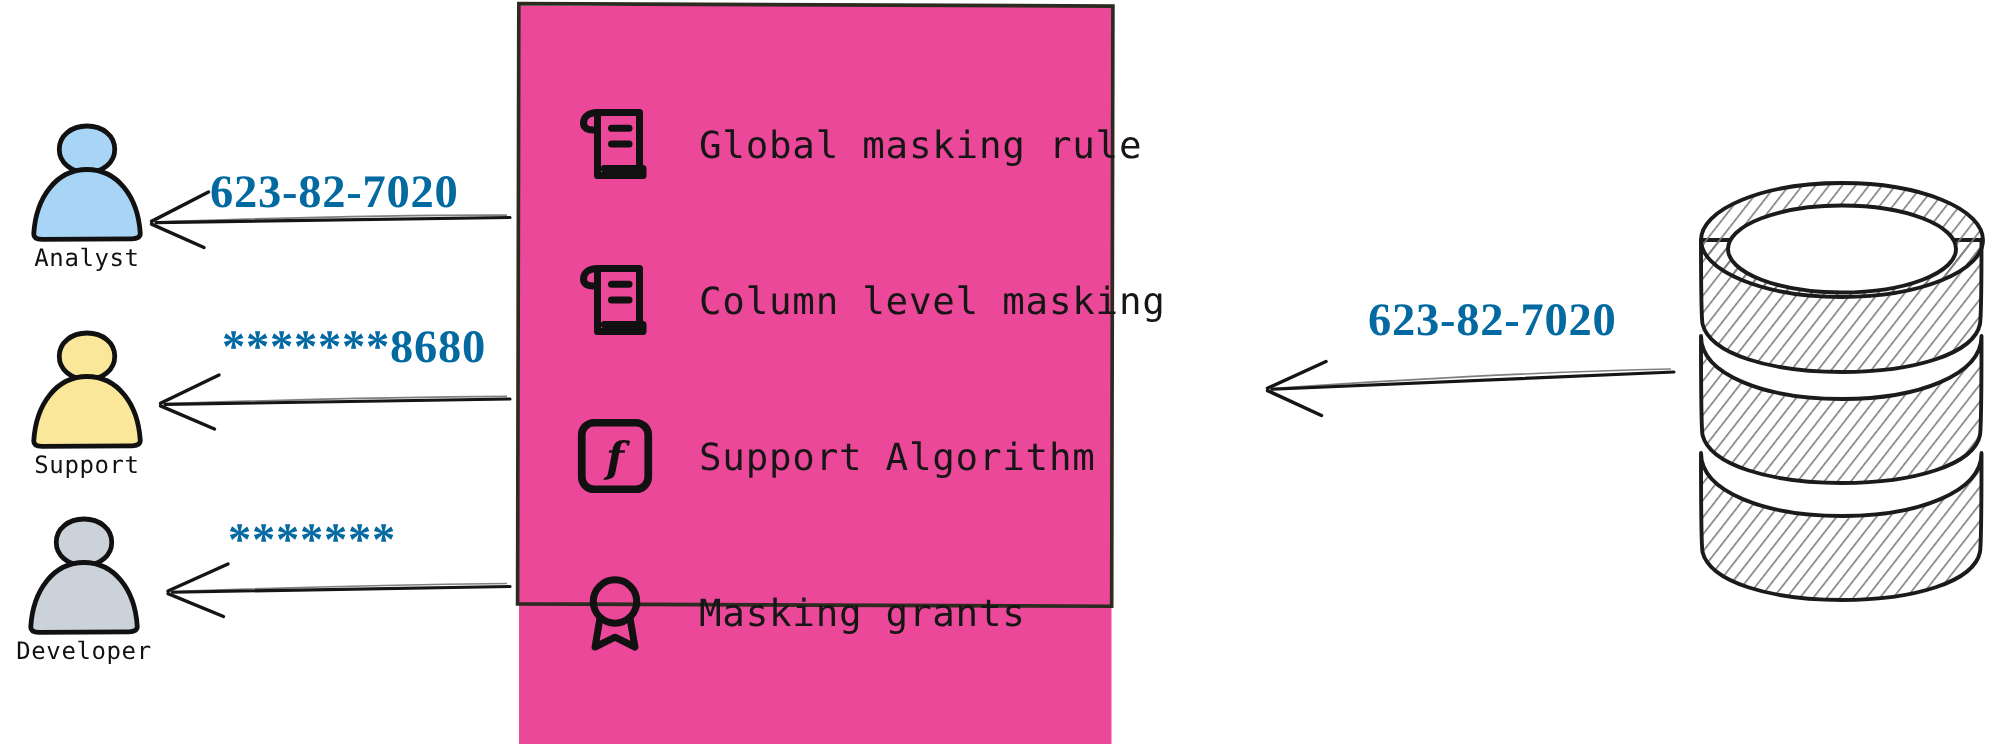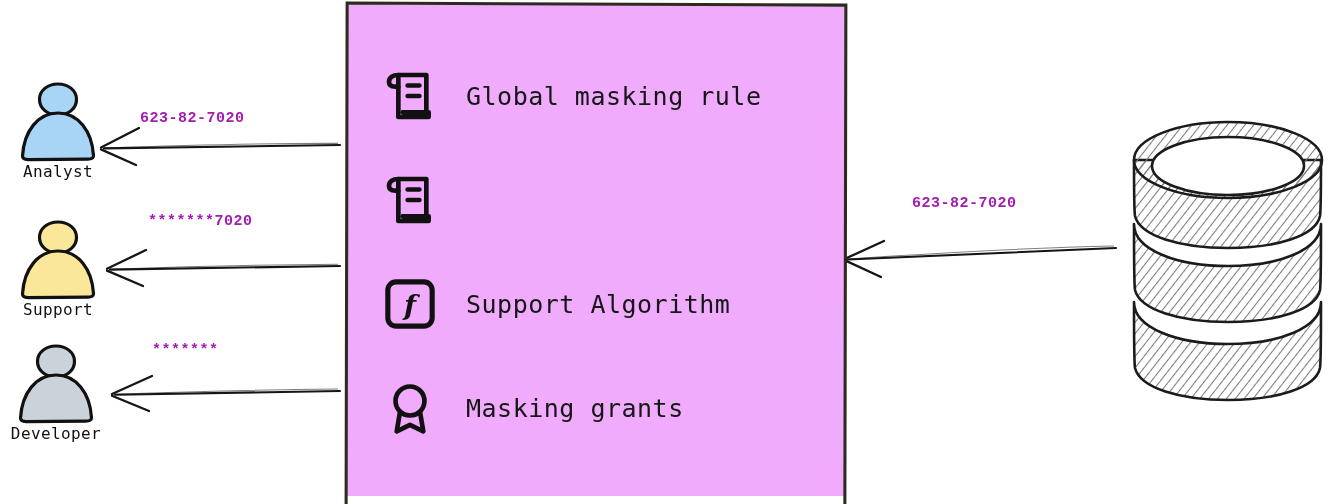--- a/index.html
+++ b/index.html
@@ -44,40 +44,40 @@
     white-space: nowrap;
   }
 
   #actor-analyst   { left: -2px;  top: 80px;  }
   #actor-support   { left: -2px;  top: 218px; }
   #actor-developer { left: -4px;  top: 342px; }
 
   
   .flow-label {
     position: absolute;
-    font-family: Liberation Mono, monospace;
-    font-size: 15px;
+    font-family: Liberation Serif, serif;
+    font-size: 31px;
     font-weight: bold;
     letter-spacing: 0.5px;
-    color: #a21caf;
+    color: #0369a1;
     white-space: nowrap;
   }
   #label-analyst   { left: 140px; top: 110px; }
   #label-support   { left: 148px; top: 213px; }
   #label-developer { left: 152px; top: 342px; }
   #label-source    { left: 912px; top: 195px; }
 
   
   #policy-panel {
     position: absolute;
     left: 346px;
     top: 4px;
-    width: 500px;
+    width: 395px;
     height: 492px;
-    background: #f0abfc;
+    background: #ec4899;
     box-sizing: border-box;
   }
   #policy-panel .panel-edge {
     position: absolute;
     inset: -4px -5px -6px -5px;
     pointer-events: none;
   }
 
   .policy-list {
     position: absolute;
@@ -178,20 +178,21 @@
     </div>
 
     <div class="policy-item">
       <svg class="p-icon" viewBox="0 0 48 48" xmlns="http://www.w3.org/2000/svg" fill="none" stroke="#111" stroke-width="4" stroke-linecap="round" stroke-linejoin="round">
         <path d="M14 6 H38 V38 H18"></path>
         <path d="M14 6 C 9 6, 6 8.5, 6 12 C 6 15, 8.5 16, 11.5 16 H14 V6 Z"></path>
         <path d="M14 16 V42 H40 V38 H18"></path>
         <line x1="22" y1="15" x2="32" y2="15"></line>
         <line x1="22" y1="24" x2="32" y2="24"></line>
       </svg>
+      <span class="p-label">Column level masking</span>
     </div>
 
     <div class="policy-item">
       <svg class="p-icon" viewBox="0 0 48 48" xmlns="http://www.w3.org/2000/svg">
         <rect x="5" y="5" width="38" height="38" rx="7" ry="7" fill="none" stroke="#111" stroke-width="4.4"></rect>
         <text x="24" y="33" text-anchor="middle" font-family="DejaVu Serif, Liberation Serif, serif" font-style="italic" font-weight="bold" font-size="24" fill="#111">f</text>
       </svg>
       <span class="p-label">Support Algorithm</span>
     </div>
 
@@ -230,21 +231,21 @@
   <svg class="person" viewBox="0 0 120 84" xmlns="http://www.w3.org/2000/svg">
     <path d="M60 4 C 70.5 4, 78.5 10.5, 78.5 19.5 C 78.5 28.5, 70.5 35, 60 35
              C 49.5 35, 41.5 28.5, 41.5 19.5 C 41.5 10.5, 49.5 4, 60 4 Z" fill="#ccd2da" stroke="#111" stroke-width="3.2"></path>
     <path d="M60 33 C 40 33, 26 51, 24.5 76 C 24.5 78.5, 26.5 79.5, 30 79.6
              L 90 79.2 C 93.6 79.1, 95.6 78, 95.5 75.6 C 94 50.8, 80 33, 60 33 Z" fill="#ccd2da" stroke="#111" stroke-width="3.2"></path>
   </svg>
   <span class="actor-label">Developer</span>
 </div>
 
 <div class="flow-label" id="label-analyst">623-82-7020</div>
-<div class="flow-label" id="label-support">*******7020</div>
+<div class="flow-label" id="label-support">*******8680</div>
 <div class="flow-label" id="label-developer">*******</div>
 <div class="flow-label" id="label-source">623-82-7020</div>
 
 <div id="database">
   <svg viewBox="0 0 218 288" xmlns="http://www.w3.org/2000/svg">
 
     <path d="M16 186 C 16 186, 16 246, 17 252 C 22 272, 62 284, 110 284
              C 158 284, 198 272, 202 252 C 203 246, 203 186, 203 186
              C 203 212, 161 228, 110 228 C 59 228, 16 212, 16 186 Z" fill="url(#hatch)" stroke="#1b1b1b" stroke-width="2.6" stroke-linejoin="round"></path>
 

